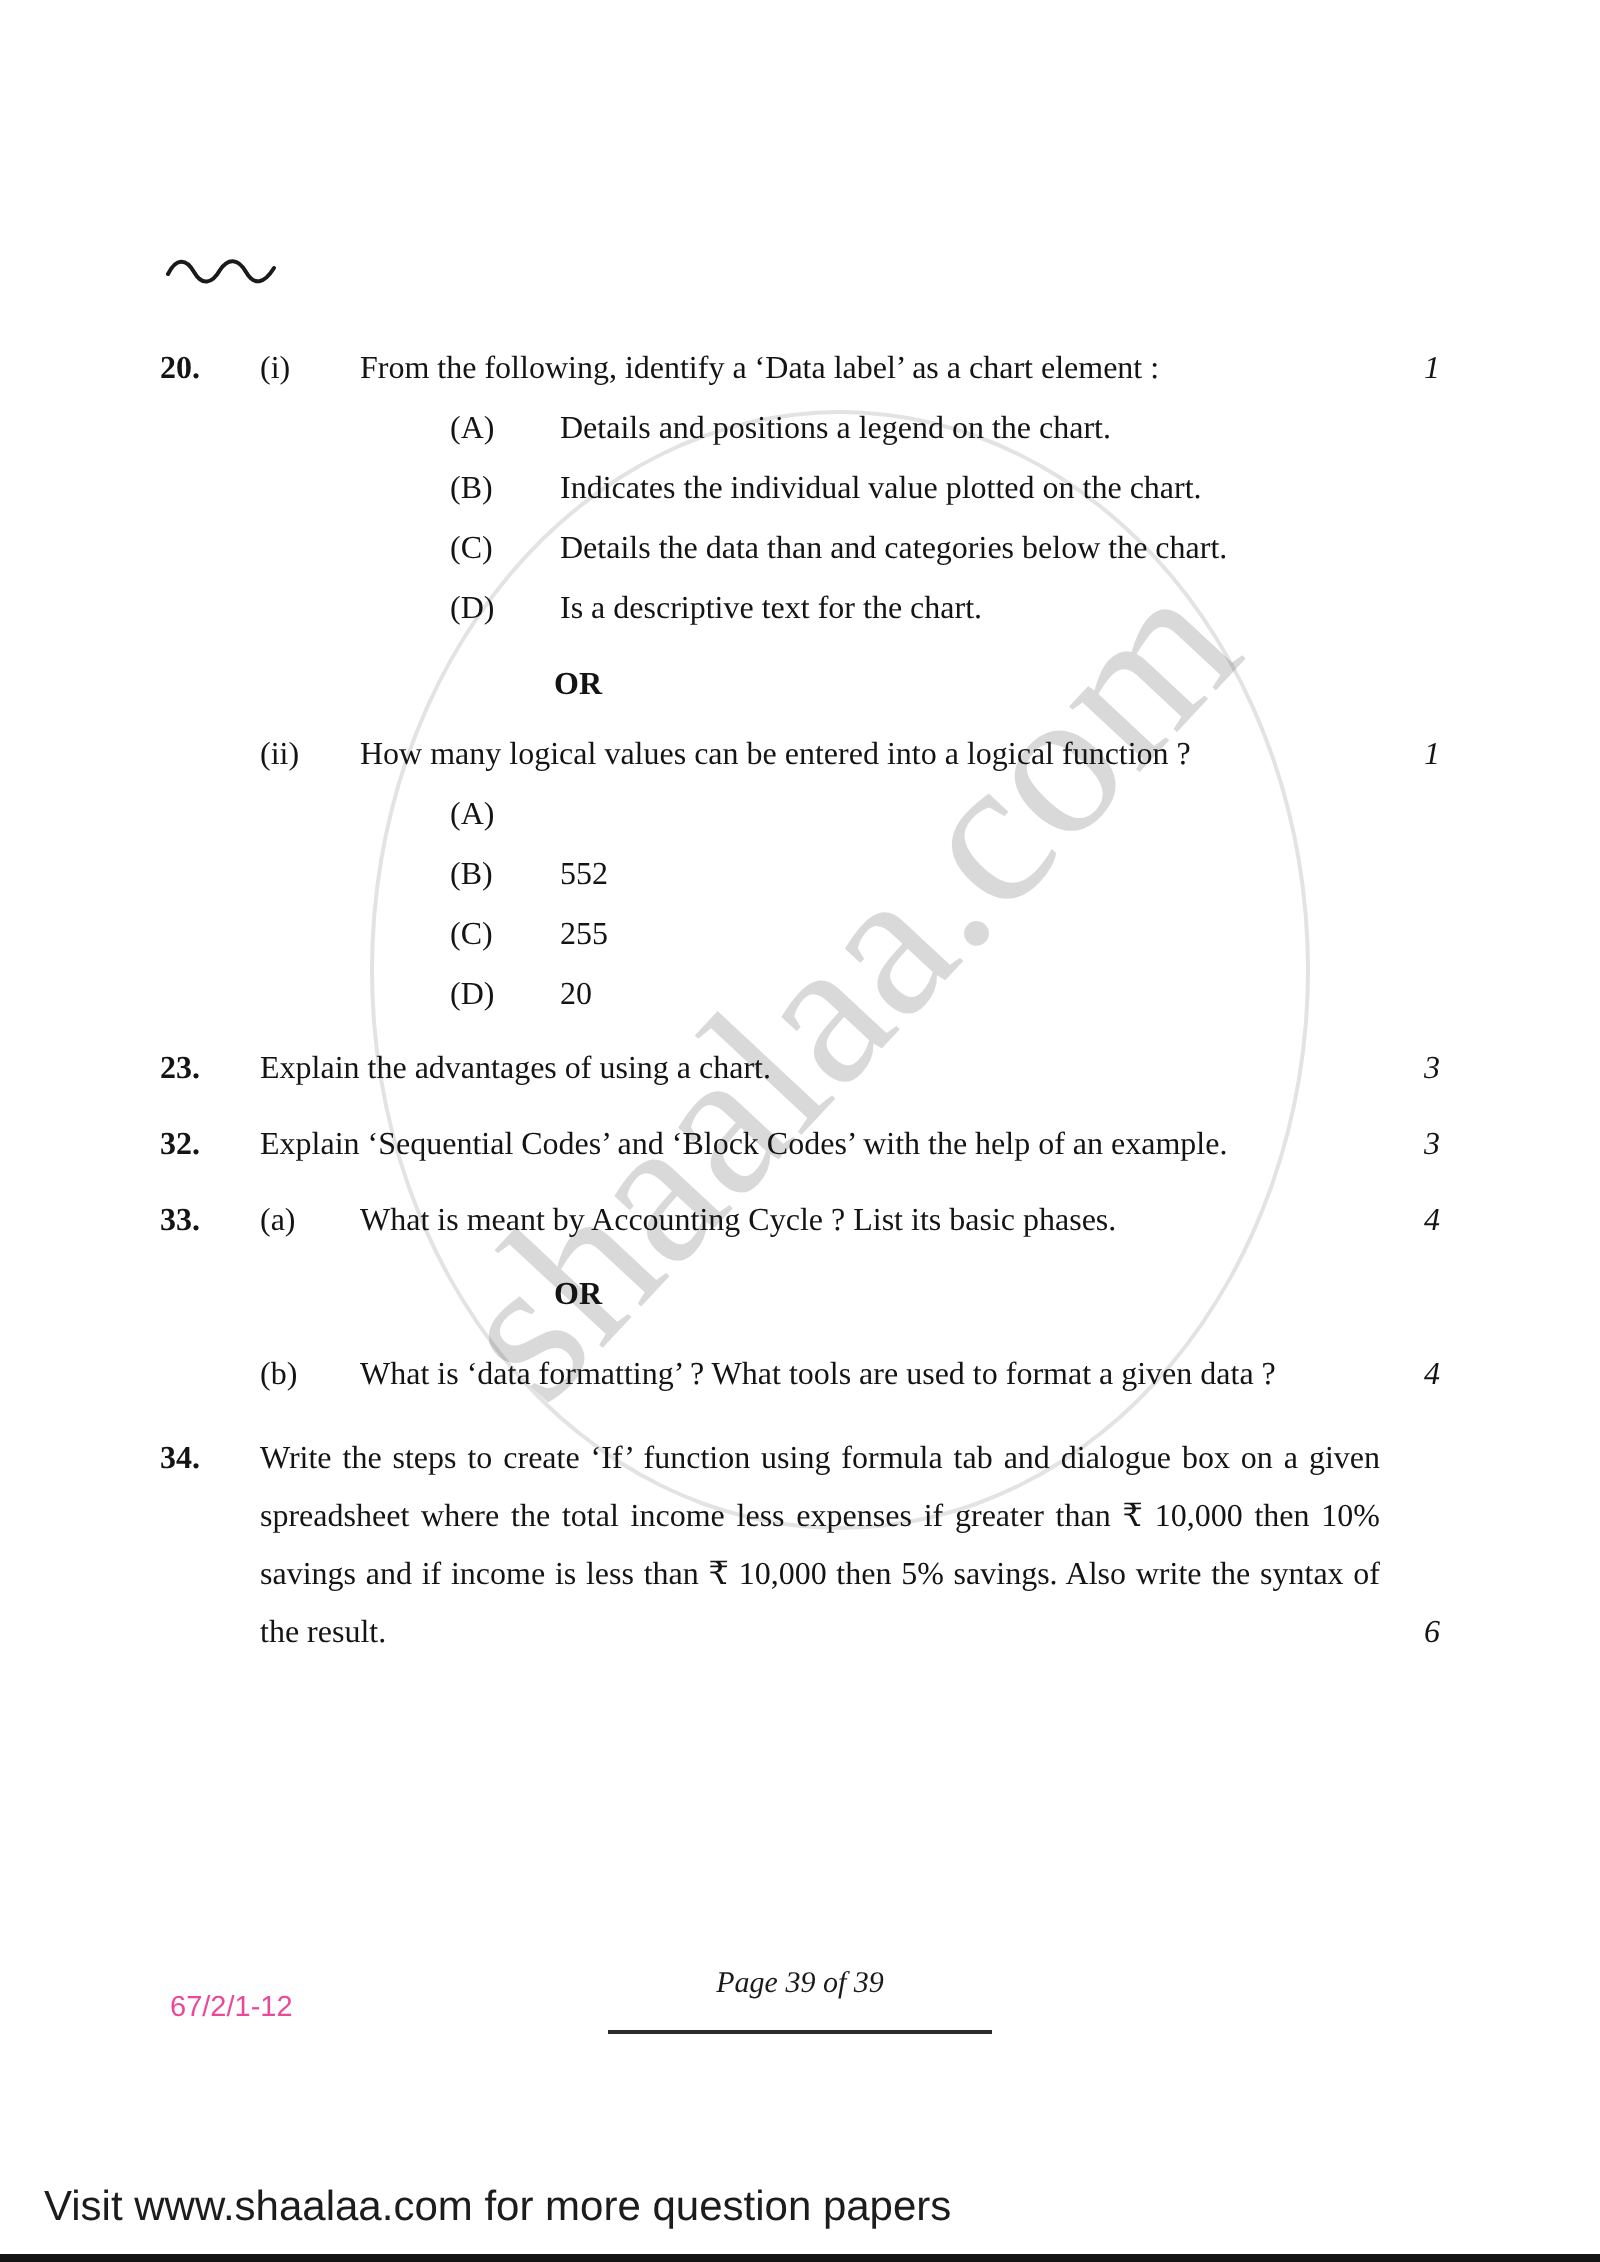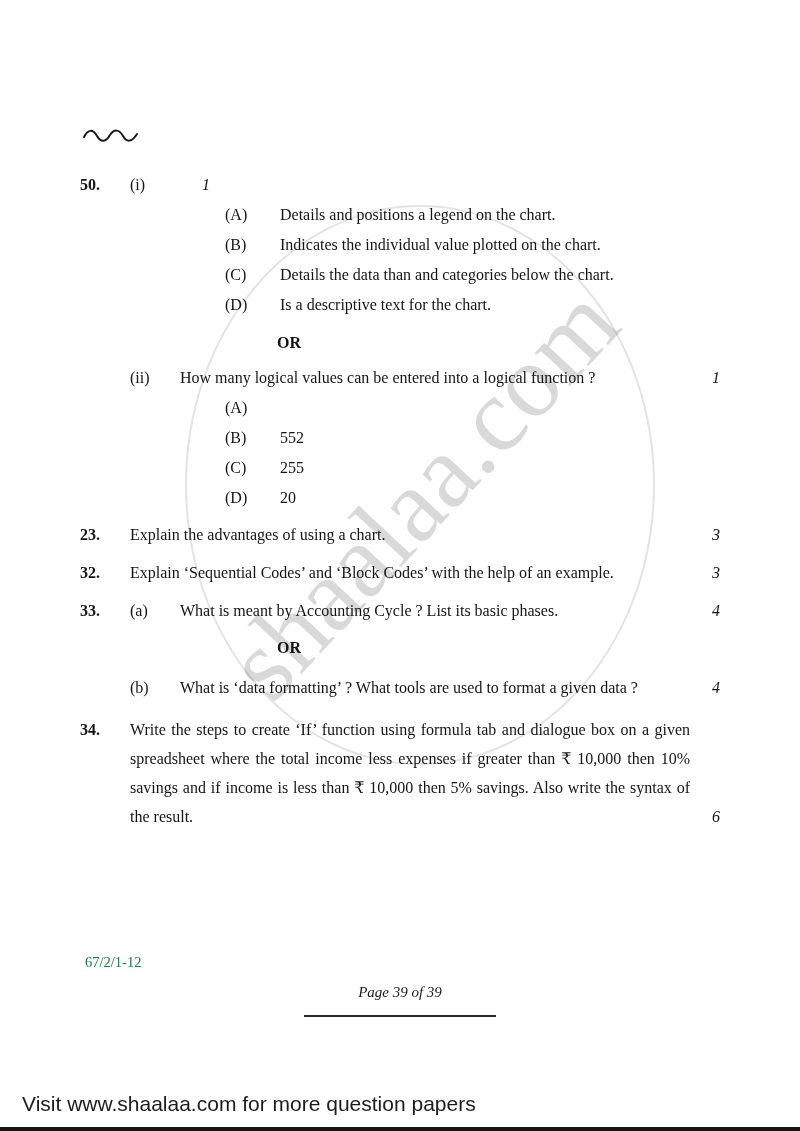--- a/index.html
+++ b/index.html
@@ -53,24 +53,24 @@
   .marks { width: 30px; flex: none; text-align: right; font-style: italic; }
   .marks-bottom { align-self: flex-end; }
   .or-row {
     padding-left: 197px;
     font-weight: bold;
     line-height: 30px;
   }
   
   .footer-code {
     position: absolute;
-    left: 85px; top: 954px;
-    font-family: Liberation Serif, serif;
+    left: 85px; top: 996px;
+    font-family: Liberation Sans, sans-serif;
     font-size: 14.5px;
-    color: #15803d;
+    color: #ec4899;
   }
   .footer-page {
     position: absolute;
     left: 304px; top: 984px;
     width: 192px;
     text-align: center;
     font-style: italic;
     font-size: 15px;
     padding-bottom: 14px;
     border-bottom: 2px solid #2b2b2b;
@@ -98,22 +98,23 @@
   <div class="watermark-circle"></div>
   <div class="watermark-text">shaalaa.com</div>
 
   <div class="content">
 
     <svg class="squiggle" width="58" height="18" viewBox="0 0 58 18">
       <path d="M2 11 C6 3, 11 3, 15 10 C19 17, 24 16, 28 9 C32 3, 37 3, 41 10 C45 17, 50 16, 55 8" stroke="#1a1a1a" stroke-width="2" fill="none" stroke-linecap="round"></path>
     </svg>
 
     <div class="q-row">
-      <div class="col-qnum">50.</div>
+      <div class="col-qnum">20.</div>
       <div class="col-plabel">(i)</div>
+      <div class="qtext">From the following, identify a ‘Data label’ as a chart element :</div>
       <div class="marks">1</div>
     </div>
 
     <div class="q-row">
       <div class="col-qnum"></div>
         <div class="col-plabel"></div>
         <div class="opt-indent"></div>
       <div class="opt-label">(A)</div>
       <div class="qtext">Details and positions a legend on the chart.</div>
     </div>

